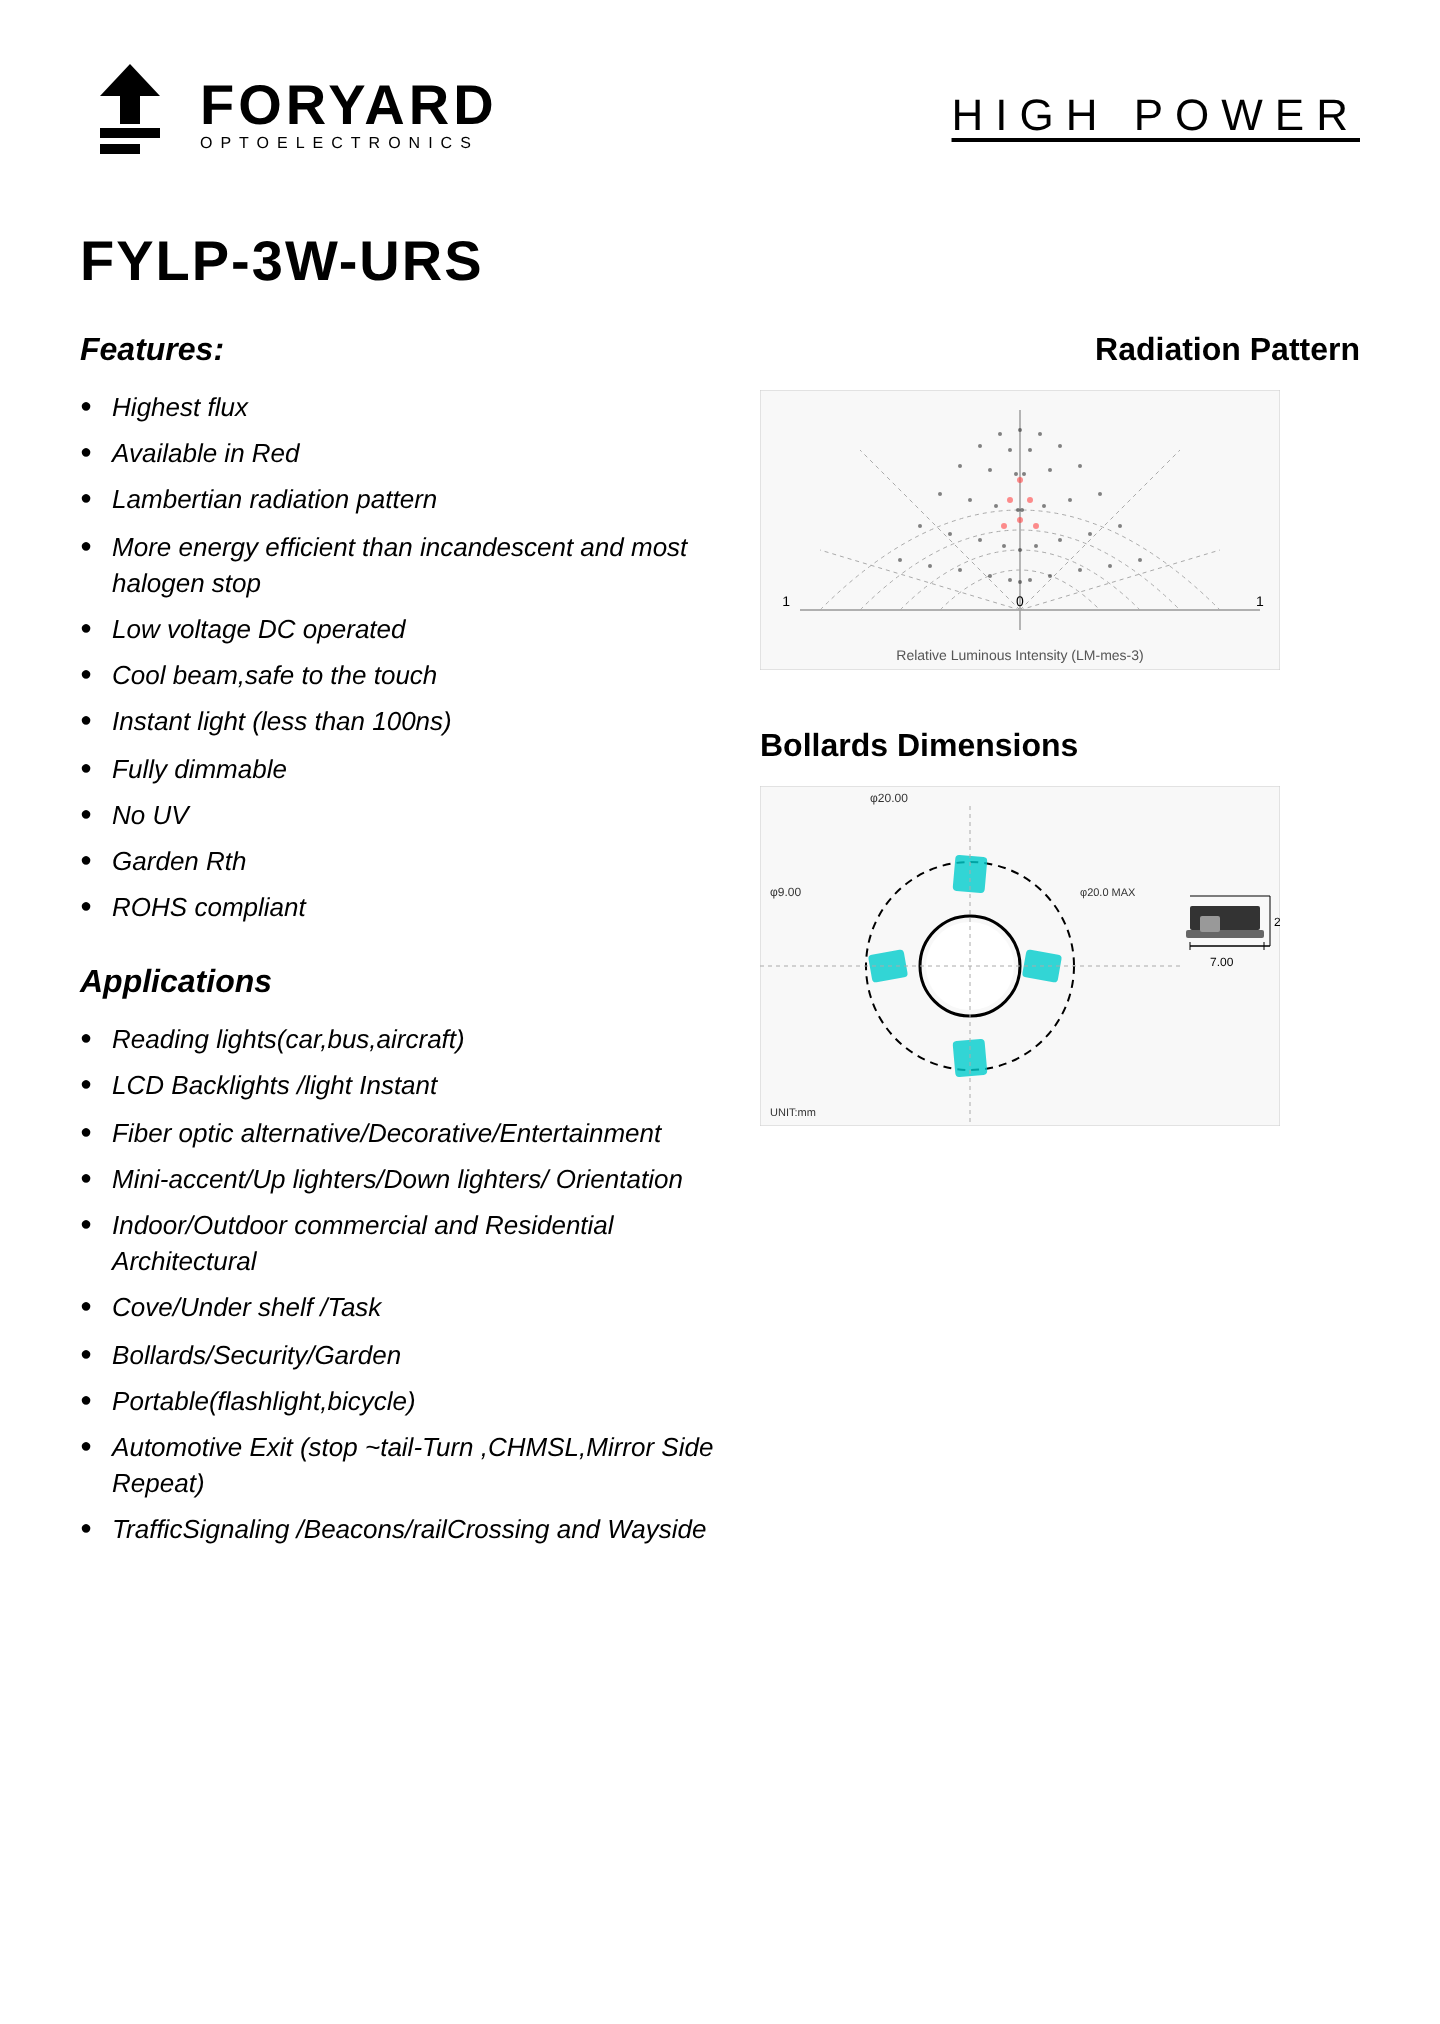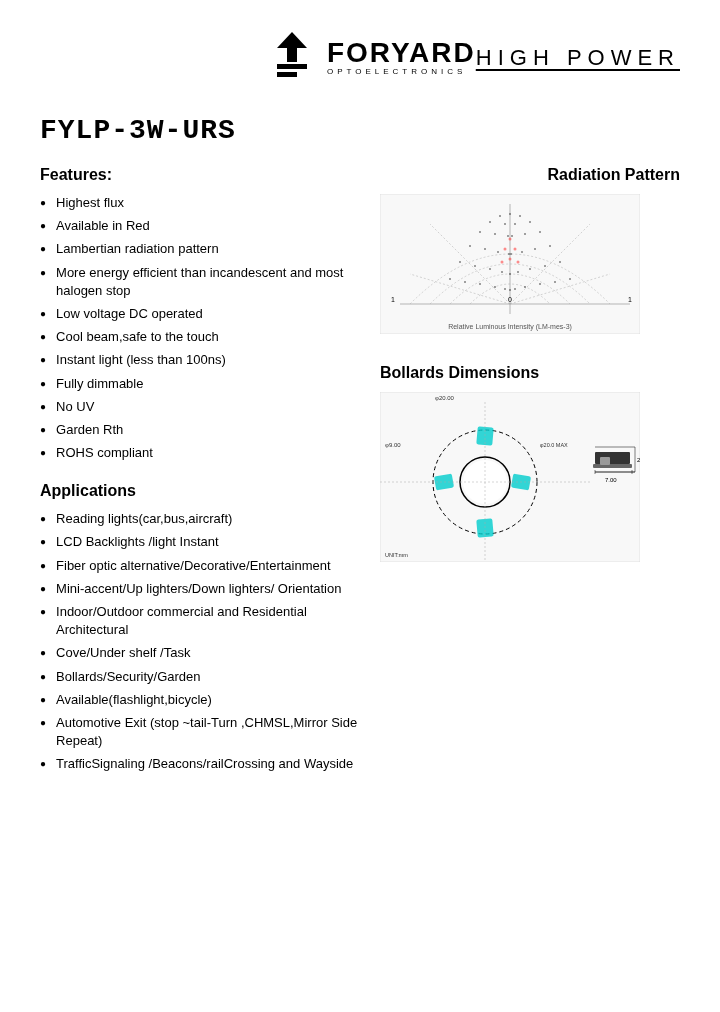--- a/index.html
+++ b/index.html
@@ -9,21 +9,21 @@
       background: #ffffff;
       font-family: Arial, Helvetica, sans-serif;
       font-size: 13px;
       color: #000;
       padding: 30px 40px;
     }
 
     
     .header {
       display: flex;
-      justify-content: flex-end;
+      justify-content: space-between;
       align-items: center;
       margin-bottom: 30px;
     }
     .logo-area {
       display: flex;
       align-items: center;
       gap: 10px;
     }
     .logo-icon {
       width: 50px;
@@ -52,30 +52,30 @@
       text-decoration: underline;
       text-underline-offset: 4px;
     }
 
     
     .product-title {
       font-size: 28px;
       font-weight: 900;
       margin-bottom: 20px;
       letter-spacing: 1px;
-      font-family: Liberation Mono, monospace;
     }
 
     
     .main-content {
       display: flex;
       gap: 20px;
     }
     .left-col {
       flex: 1;
+      font-style: italic;
     }
     .right-col {
       width: 300px;
       flex-shrink: 0;
     }
 
     
     .section-title {
       font-size: 16px;
       font-weight: 700;
@@ -175,21 +175,21 @@
     <div class="applications-section">
       <div class="section-title">Applications</div>
       <ul class="feature-list">
       <li>Reading lights(car,bus,aircraft)</li>
           <li>LCD Backlights /light Instant</li>
           <li>Fiber optic alternative/Decorative/Entertainment</li>
           <li>Mini-accent/Up lighters/Down lighters/ Orientation</li>
           <li>Indoor/Outdoor commercial and Residential Architectural</li>
           <li>Cove/Under shelf /Task</li>
           <li>Bollards/Security/Garden</li>
-          <li>Available(flashlight,bicycle)</li>
+          <li>Portable(flashlight,bicycle)</li>
           <li>Automotive Exit (stop ~tail-Turn ,CHMSL,Mirror Side Repeat)</li>
           <li>TrafficSignaling /Beacons/railCrossing and   Wayside</li>
         </ul>
     </div>
 
   </div>
 
   <div class="right-col">
 
     <div class="radiation-section">

